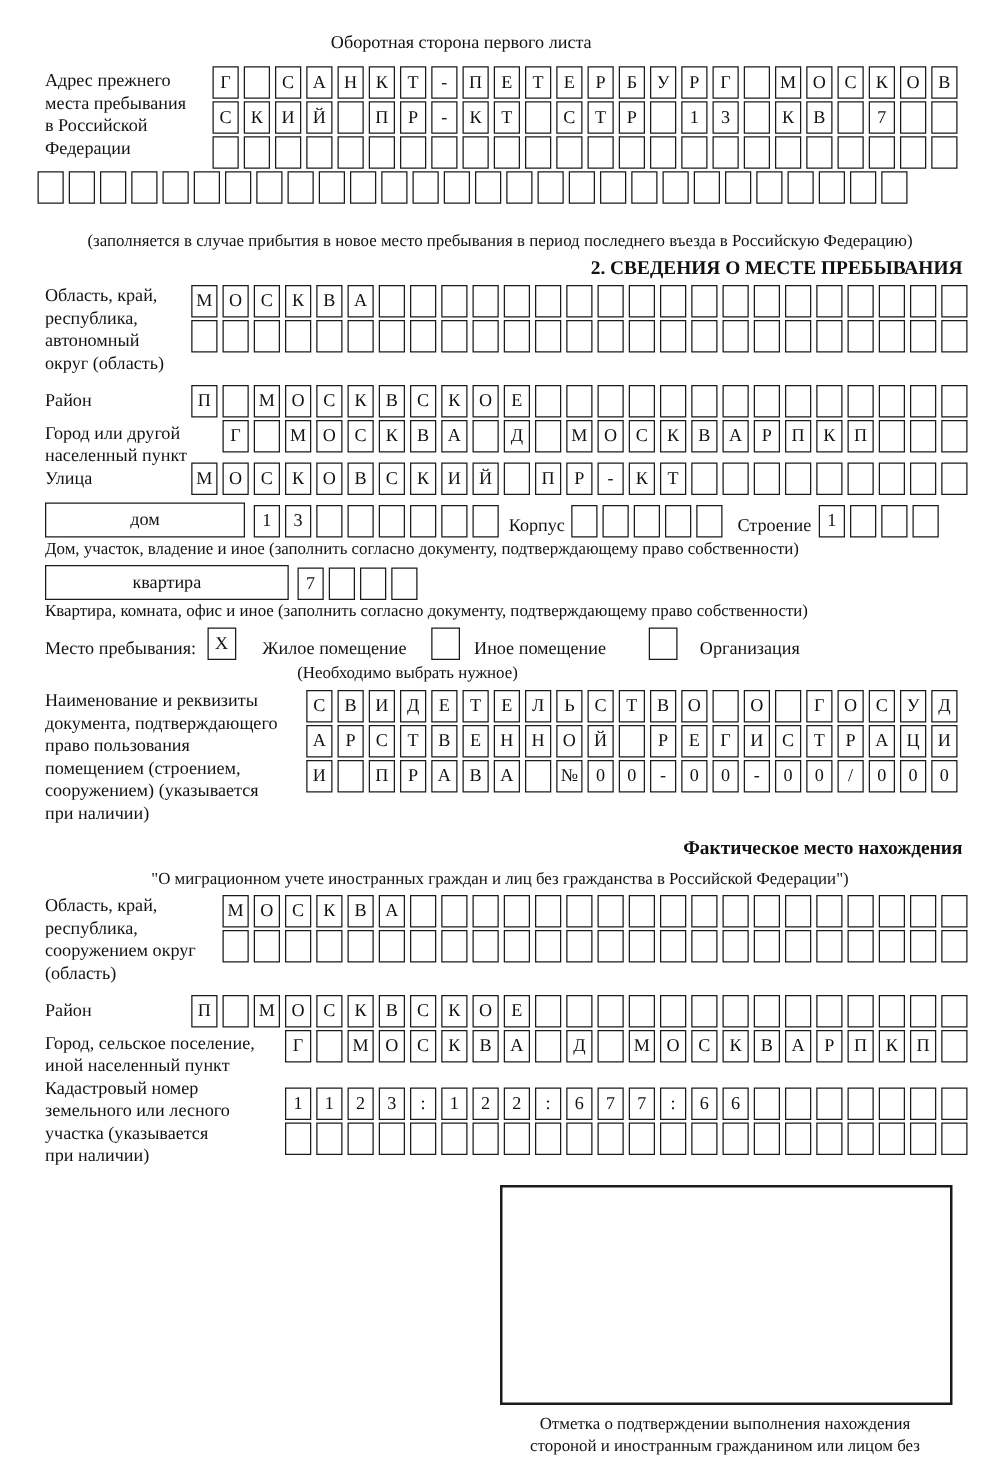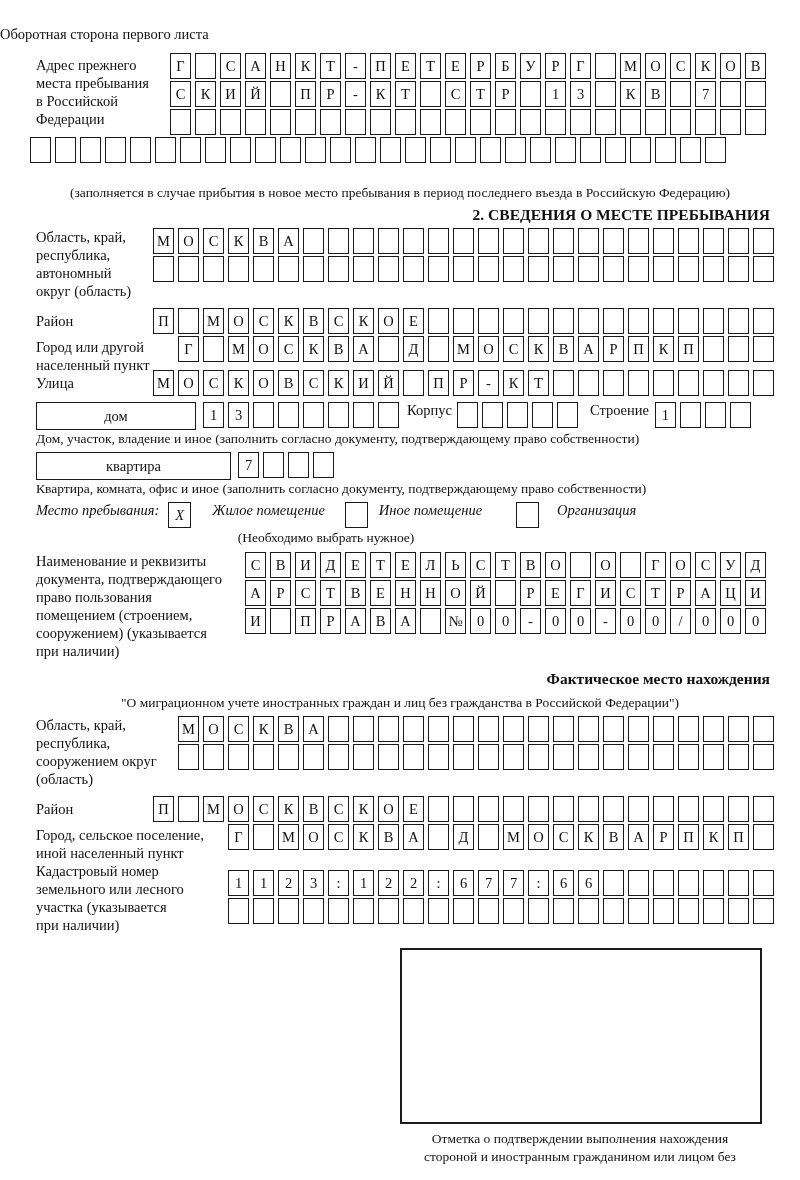--- a/index.html
+++ b/index.html
@@ -1,31 +1,31 @@
 <!DOCTYPE html>
 <html lang="ru"><head>
 <meta charset="utf-8">
 <style>
   * { margin:0; padding:0; box-sizing:border-box; }
   body { background:#ffffff; color:#111; font-family:"Liberation Serif","DejaVu Serif",serif; }
   .page { position:relative; width:800px; height:1180px; background:#fff; overflow:hidden; }
 
-  .hnote { padding:26px 62px 0 0; text-align:left; font-size:14.5px; }
+  .hnote { padding:26px 62px 0 0; text-align:center; font-size:14.5px; }
 
   .block { position:relative; }
   .lbl { position:absolute; left:36px; top:0; font-size:14.5px; line-height:18px; }
   .cells { display:flex; gap:4px; margin-bottom:2px; height:26px; }
   .cell { width:21px; min-width:21px; height:26px; border:1.8px solid #1a1a1a;
           display:flex; align-items:center; justify-content:center;
           font-size:14.5px; line-height:1; }
   .note { font-size:13.5px; text-align:center; line-height:16px; }
   .title { font-weight:bold; font-size:15.5px; text-align:right; }
   .caption { font-size:13.5px; margin:1px 0 5px 36px; line-height:16px; }
 
-  .inline-row { display:flex; align-items:flex-start; margin-left:36px; }
+  .inline-row { display:flex; align-items:flex-end; margin-left:36px; }
   .lblbox { border:1.8px solid #1a1a1a; height:28px; display:flex; align-items:center;
             justify-content:center; font-size:14.5px; }
   .ilabel { font-size:14.5px; }
 
   .stamp-box { margin-left:400px; width:362px; height:176px; border:2px solid #1a1a1a; }
   .stamp-caption { margin:6px 0 0 370px; width:420px; text-align:center;
                    font-size:13.5px; line-height:18px; }
 </style>
 </head>
 <body>
@@ -350,21 +350,21 @@
     <div class="lblbox" style="width:195px;">квартира</div>
     <div class="cells" style="margin:0 0 0 7px;">
         <div class="cell">7</div>
         <div class="cell"></div>
         <div class="cell"></div>
         <div class="cell"></div>
       </div>
   </div>
   <div class="caption">Квартира, комната, офис и иное (заполнить согласно документу, подтверждающему право собственности)</div>
 
-  <div class="inline-row" style="margin-top:4px;font-style:italic;">
+  <div class="inline-row" style="margin-top:4px;">
     <div class="ilabel">Место пребывания:</div>
     <div class="cell" style="margin-left:9px; width:23px;">X</div>
     <div class="ilabel" style="margin-left:21px;">Жилое помещение</div>
     <div class="cell" style="margin-left:20px; width:23px;"></div>
     <div class="ilabel" style="margin-left:11px;">Иное помещение</div>
     <div class="cell" style="margin-left:34px; width:23px;"></div>
     <div class="ilabel" style="margin-left:18px;">Организация</div>
   </div>
   <div class="note" style="width:580px; margin:2px 0 6px 36px;">(Необходимо выбрать нужное)</div>
 

